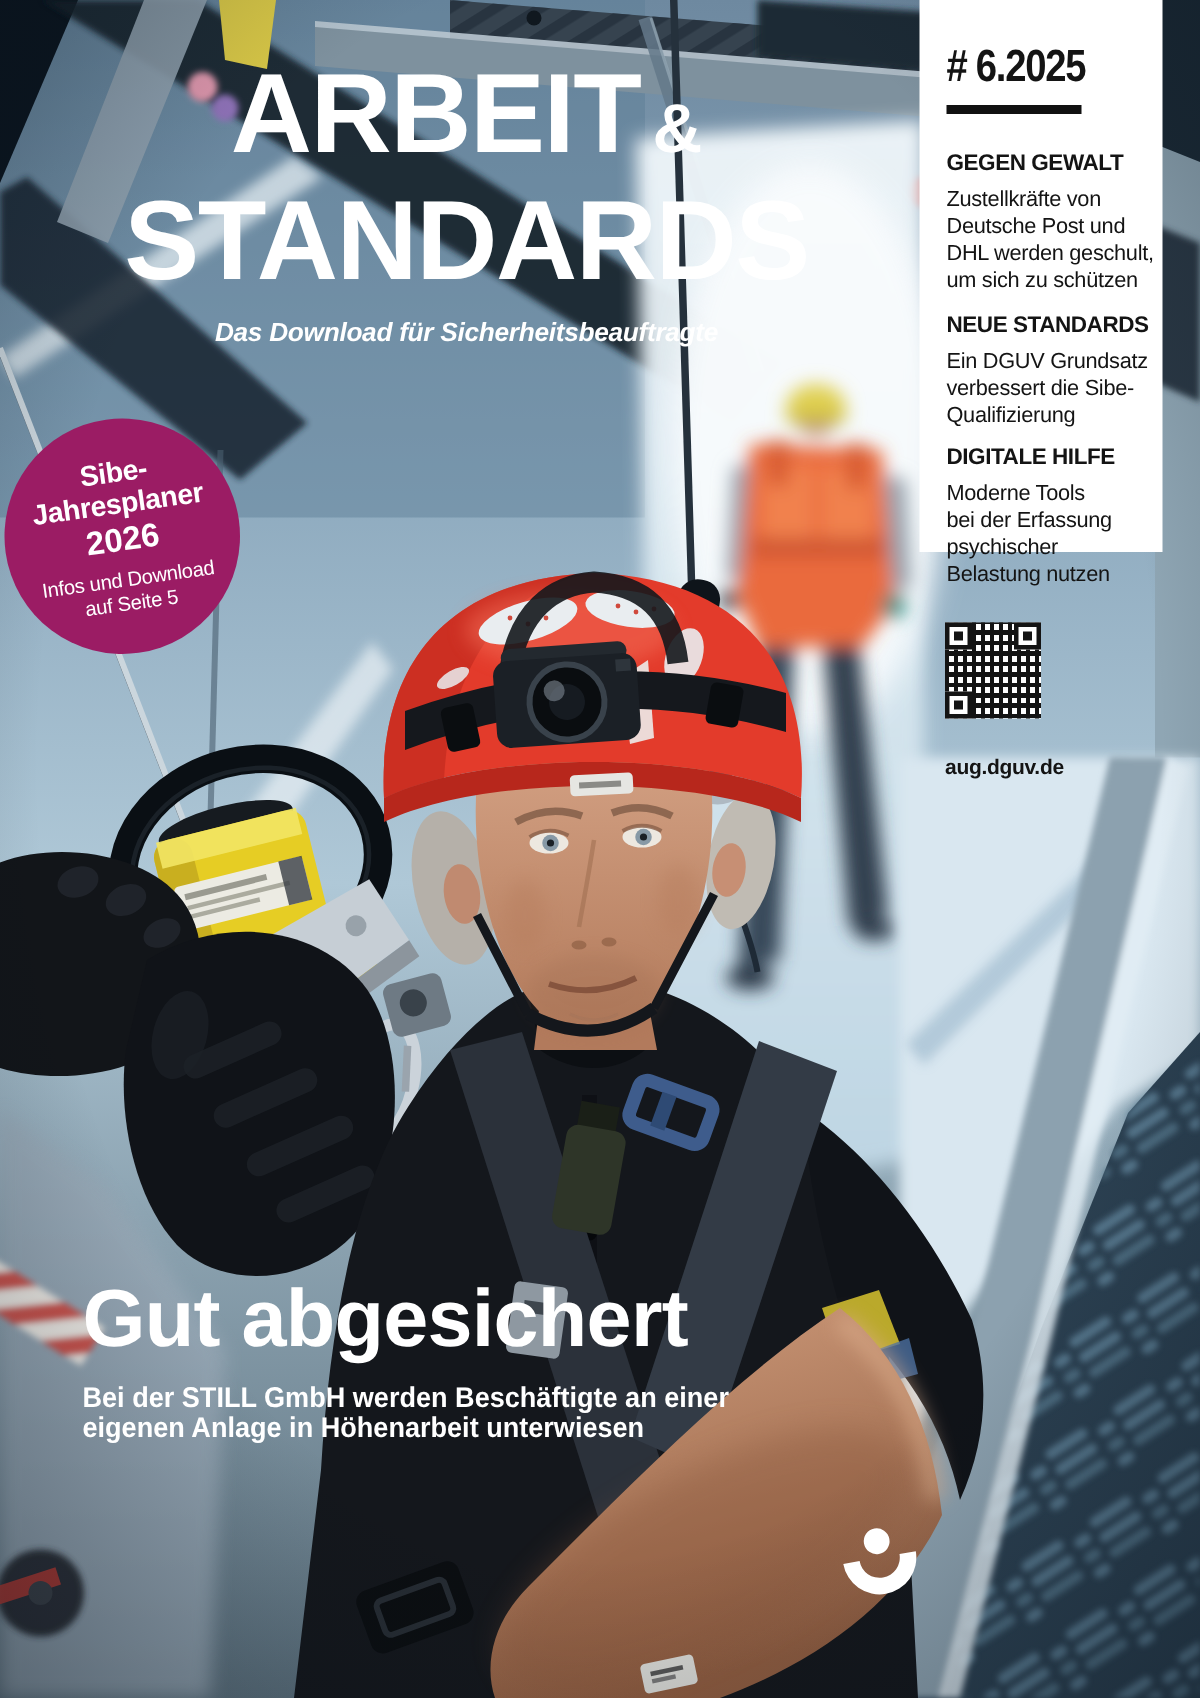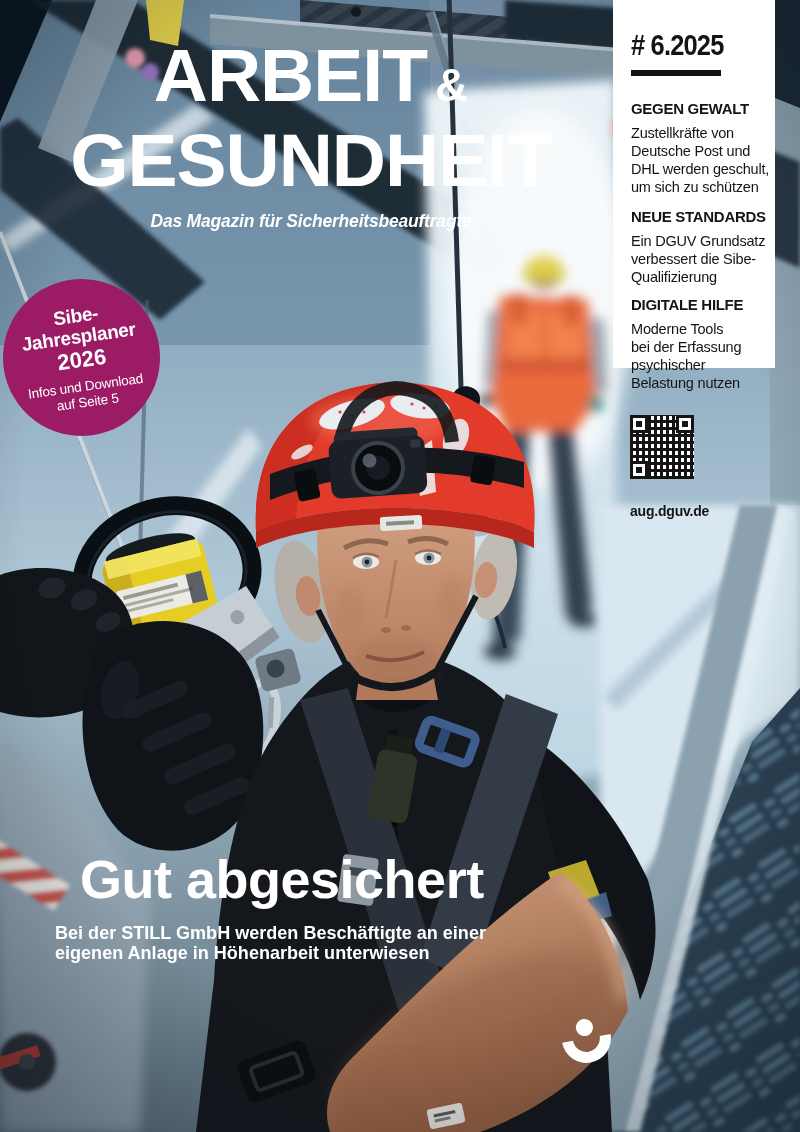--- a/index.html
+++ b/index.html
@@ -361,22 +361,22 @@
           <rect x="412" y="442" width="10" height="8" fill="#2e353c"></rect>
         </g>
       </g>
     </g>
 
     <rect width="800" height="1132" fill="url(#vig)"></rect>
   </svg>
 
   <header class="abs masthead">
     <div class="m-line"><span>ARBEIT</span><span class="m-amp">&amp;</span></div>
-    <div class="m-line">GESUNDHEIT</div>
-    <div class="m-sub">Das Magazin für Sicherheitsbeauftragte</div>
+    <div class="m-line">STANDARDS</div>
+    <div class="m-sub">Das Download für Sicherheitsbeauftragte</div>
   </header>
 
   <aside class="abs issue-panel">
     <div class="issue-number"># 6.2025</div>
     <div class="issue-rule"></div>
 
     <div class="news-item ni-1">
       <div class="ni-head">GEGEN GEWALT</div>
       <div class="ni-line">Zustellkräfte von</div>
       <div class="ni-line">Deutsche Post und</div>
@@ -416,21 +416,21 @@
   <div class="abs badge">
     <div class="badge-b">Sibe-</div>
     <div class="badge-b">Jahresplaner</div>
     <div class="badge-y">2026</div>
     <div class="badge-gap"></div>
     <div class="badge-r">Infos und Download</div>
     <div class="badge-r">auf Seite 5</div>
   </div>
 
   <div class="abs cover-story">
-    <h1 style="margin:0;font-size:inherit;font-weight:inherit;text-align:center;">
+    <h1 style="margin:0;font-size:inherit;font-weight:inherit;">
       <div class="headline">Gut abgesichert</div>
     </h1>
     <div class="teaser">
       <div>Bei der STILL GmbH werden Beschäftigte an einer</div>
       <div>eigenen Anlage in Höhenarbeit unterwiesen</div>
     </div>
   </div>
 
   <div class="abs publisher">
     <svg class="pub-icon" viewBox="0 0 44 40" aria-hidden="true">

